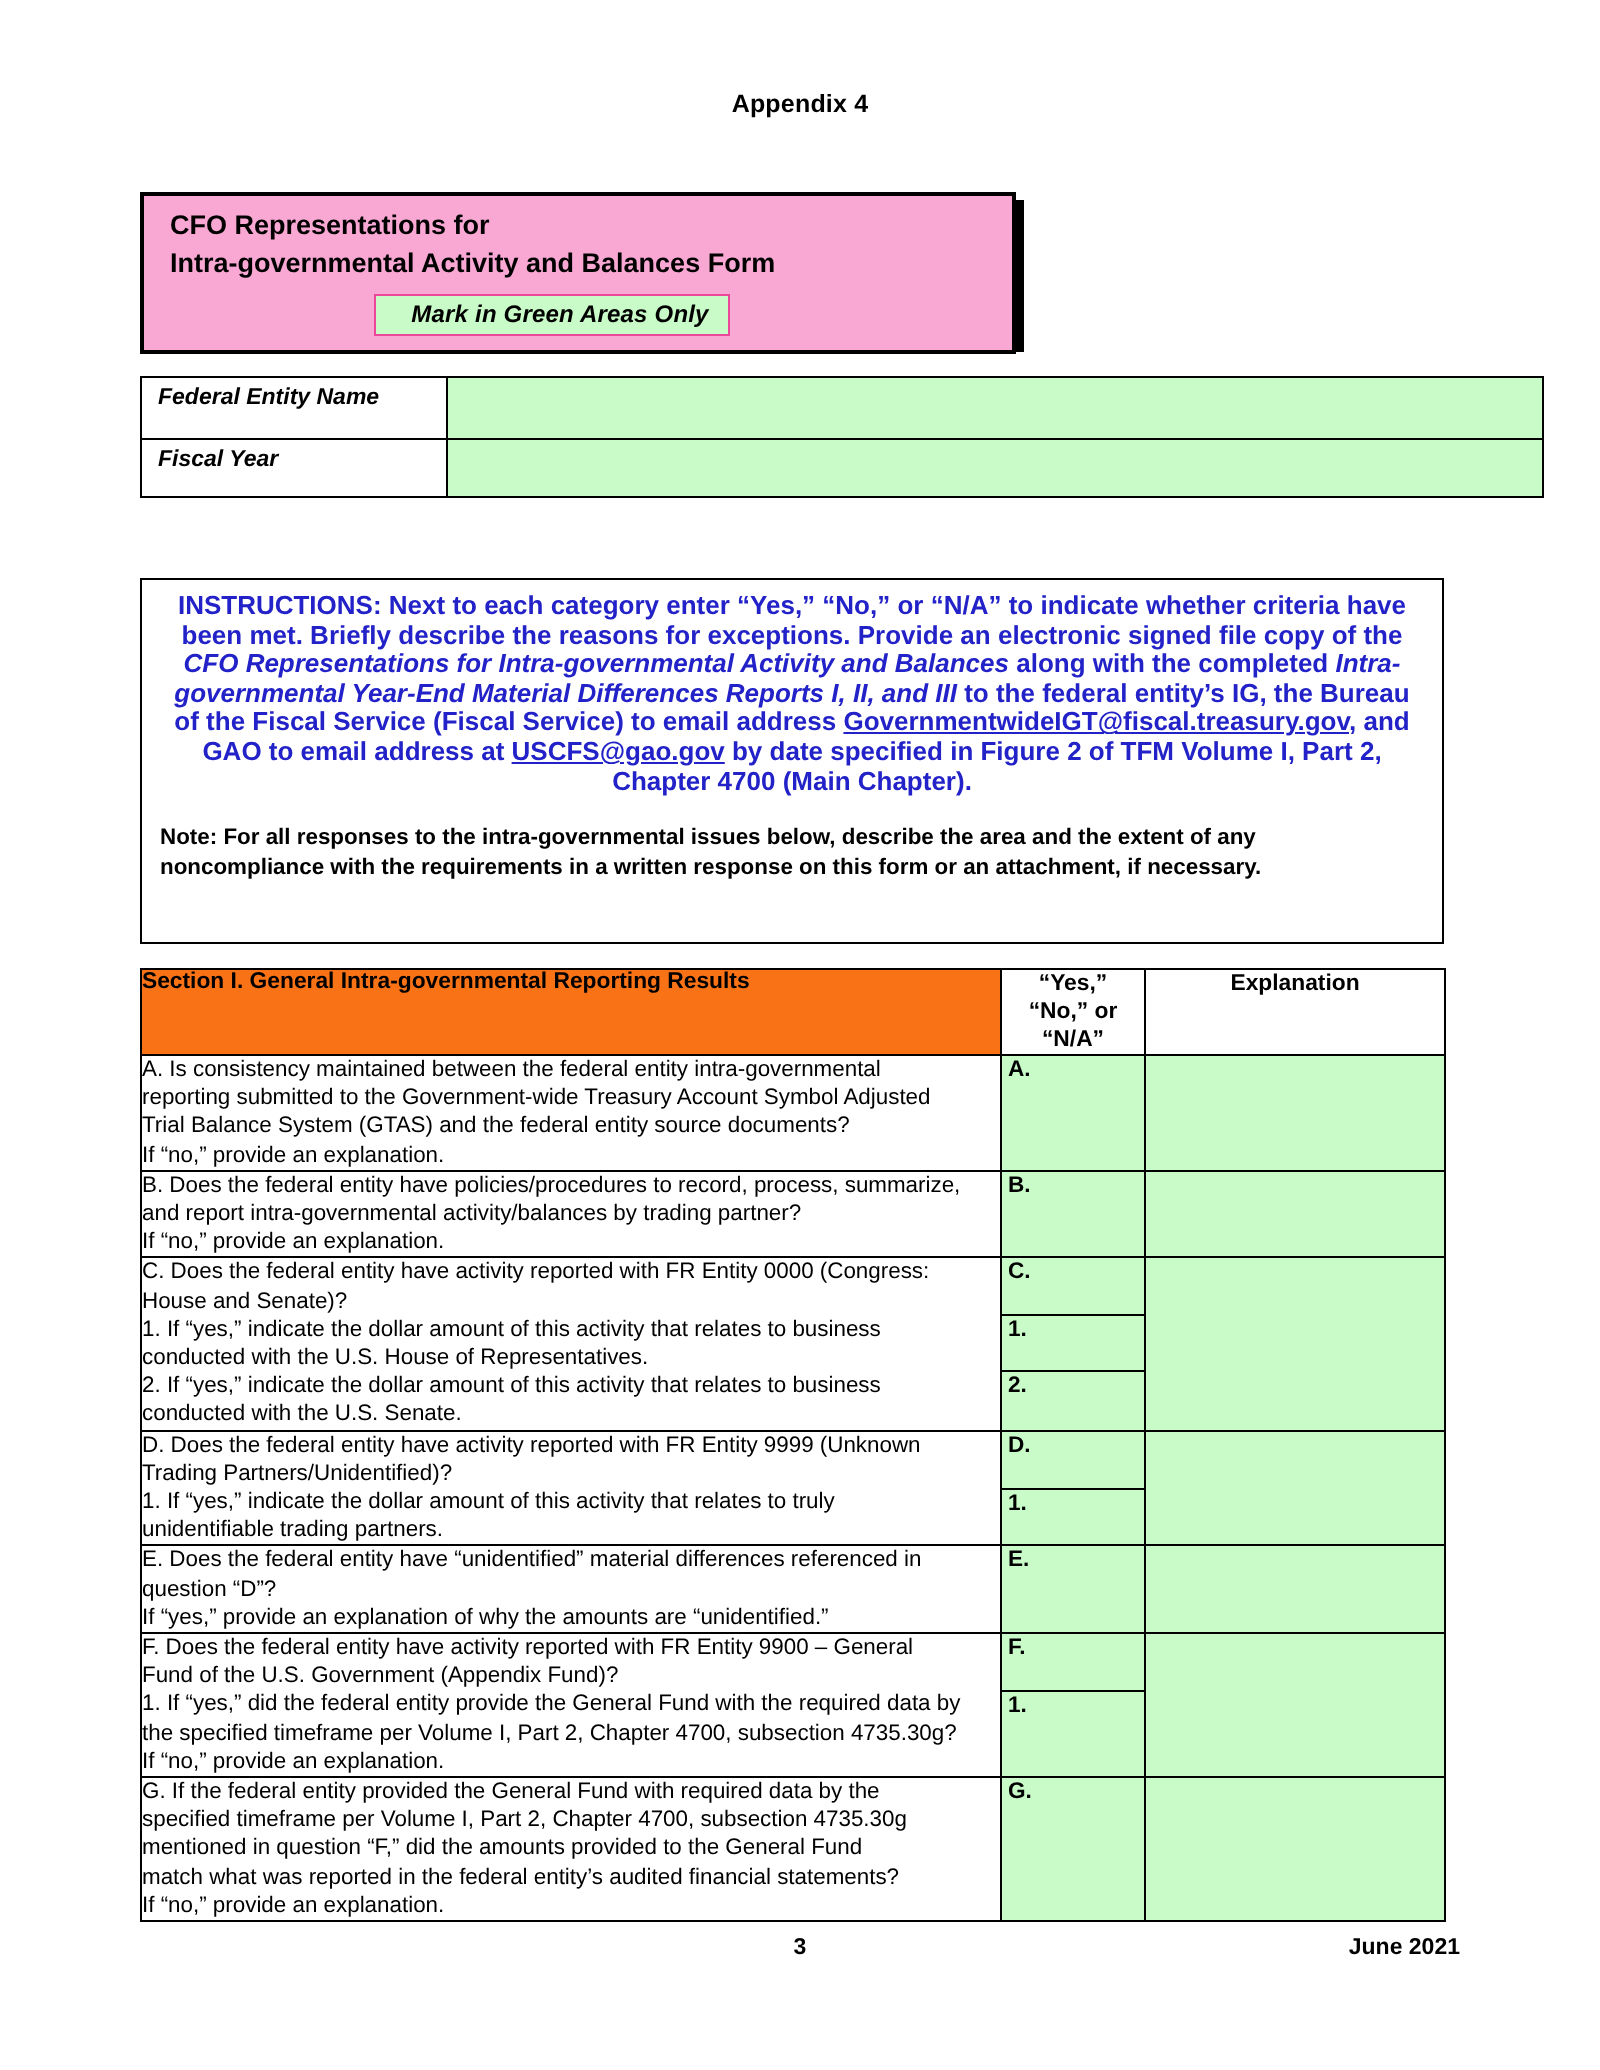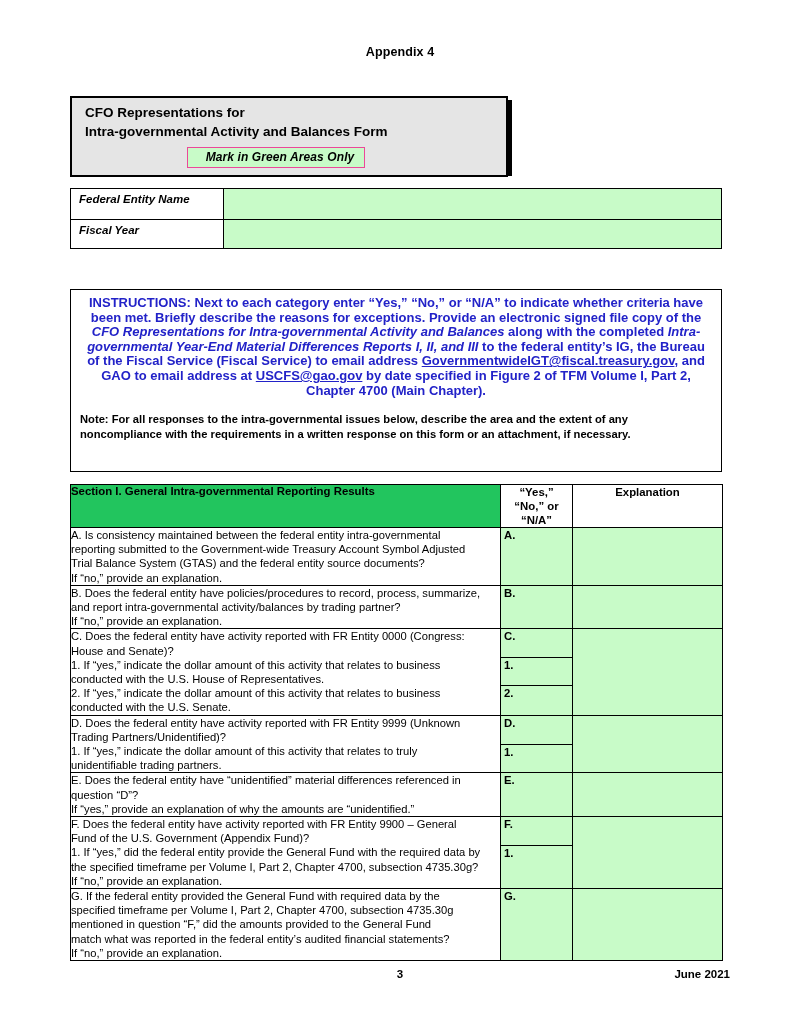--- a/index.html
+++ b/index.html
@@ -47,21 +47,21 @@
     left: 4px; top: 4px;
     width: 438px;
     height: 76px;
     background: #000000;
   }
   .title-card {
     position: absolute;
     left: 0; top: 0;
     width: 434px;
     height: 72px;
-    background: #e5e5e5;
+    background: #f9a8d4;
     border: 2px solid #000000;
     padding: 5px 0 0 0;
     box-sizing: content-box;
   }
   .title-line {
     font-size: 13.5px;
     font-weight: bold;
     padding-left: 13px;
     line-height: 19px;
     white-space: nowrap;
@@ -80,21 +80,21 @@
     font-weight: bold;
     font-style: italic;
     letter-spacing: .1px;
   }
 
   
   .entity-table {
     position: absolute;
     left: 70px;
     top: 188px;
-    width: 652px;
+    width: 702px;
     border-collapse: collapse;
     table-layout: fixed;
   }
   .entity-table td {
     border: 1.3px solid #000000;
     font-size: 11.5px;
     padding: 4px 6px 4px 8px;
     vertical-align: top;
   }
   .entity-label {
@@ -161,21 +161,21 @@
   }
   .col-q    { width: 430px; }
   .col-ans  { width: 72px; }
   .col-exp  { width: 150px; }
 
   .th-q {
     font-size: 11.4px;
     font-weight: bold;
     padding: 13px 6px 13px 9px;
     vertical-align: middle;
-    background: #22c55e;
+    background: #f97316;
   }
   .th-ans, .th-exp {
     font-size: 11.4px;
     font-weight: bold;
     text-align: center;
     vertical-align: middle;
     background: #ffffff;
     line-height: 14px;
     padding: 5px 2px;
   }

